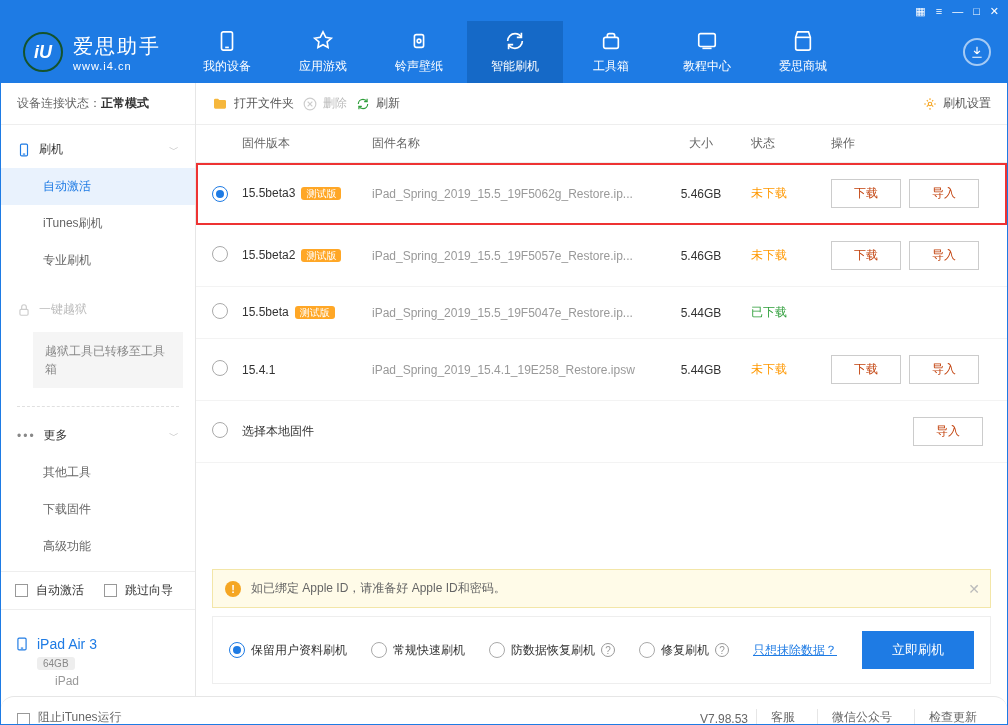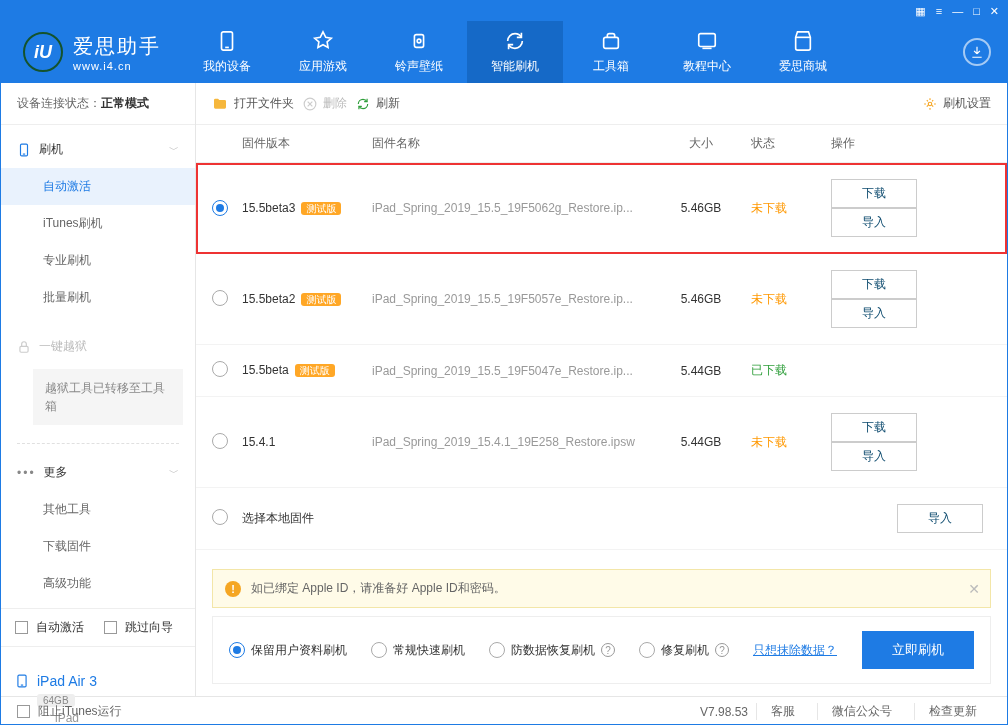--- a/index.html
+++ b/index.html
@@ -51,30 +51,30 @@
 .fw-row { display: flex; align-items: center; padding: 16px; border-bottom: 1px solid #f3f3f3; }
 .fw-row.highlight { outline: 2px solid #e33; outline-offset: -2px; }
 .radio { width: 16px; height: 16px; border: 1.5px solid #aaa; border-radius: 50%; display: inline-flex; align-items: center; justify-content: center; }
 .radio.checked { border-color: #1e7be4; }
 .radio.checked::after { content: ""; width: 8px; height: 8px; background: #1e7be4; border-radius: 50%; }
 .ver-name { font-weight: 500; color: #333; }
 .beta-tag { background: #ffa726; color: #fff; font-size: 10px; padding: 1px 5px; border-radius: 3px; margin-left: 6px; }
 .fw-name { color: #999; }
 .status-nd { color: #ff9800; }
 .status-dl { color: #2e9e3a; }
-.btn { border: 1px solid #ccc; background: #fff; padding: 5px 30px; font-size: 12px; cursor: pointer; color: #0c4a6e; margin-right: 8px; }
+.btn { border: 1px solid #ccc; background: #fff; padding: 5px 22px; font-size: 12px; cursor: pointer; color: #c2410c; margin-right: 8px; }
 .alert-bar { margin: 12px 16px 8px; background: #fffbe8; border: 1px solid #f3e6a8; padding: 10px 12px; display: flex; align-items: center; gap: 10px; color: #666; position: relative; }
 .alert-icon { width: 16px; height: 16px; border-radius: 50%; background: #f5a623; color: #fff; display: flex; align-items: center; justify-content: center; font-weight: bold; font-size: 11px; }
 .alert-close { position: absolute; right: 10px; color: #bbb; cursor: pointer; font-size: 14px; }
 .action-bar { margin: 0 16px 12px; border: 1px solid #eee; padding: 14px 16px; display: flex; align-items: center; gap: 24px; }
 .radio-lbl { display: flex; align-items: center; gap: 6px; cursor: pointer; }
 .info-icon { width: 14px; height: 14px; border: 1px solid #999; border-radius: 50%; display: inline-flex; align-items: center; justify-content: center; font-size: 10px; color: #999; }
 .link { color: #1e7be4; text-decoration: underline; cursor: pointer; }
 .primary-btn { margin-left: auto; background: #1e7be4; color: #fff; border: none; padding: 10px 30px; font-size: 13px; cursor: pointer; }
-.footer { height: 30px; border-top: 1px solid #e6e6e6; display: flex; align-items: center; padding: 0 16px; color: #666; gap: 8px; }
+.footer { height: 30px; border-top: 1px solid #e6e6e6; display: flex; align-items: flex-end; padding: 0 16px; color: #666; gap: 8px; border-radius: 13px; }
 .footer .spacer { flex: 1; }
 .footer .seg { padding: 0 14px; border-left: 1px solid #e6e6e6; cursor: pointer; }
 svg { display: block; }
 </style>
 </head>
 <body>
 
 <div class="titlebar">
   <span>▦</span>
   <span>≡</span>
@@ -174,21 +174,20 @@
             <rect x="6" y="2" width="12" height="20" rx="2"></rect>
             <line x1="10" y1="19" x2="14" y2="19"></line>
           </svg>
         <span>刷机</span>
         <span class="arrow">﹀</span>
       </div>
       <div id="flash-items">
           <div class="side-sub active">自动激活</div>
           <div class="side-sub">iTunes刷机</div>
           <div class="side-sub">专业刷机</div>
-          <div class="side-sub">批量刷机</div>
         </div>
     </div>
 
     <div class="side-group">
       <div class="side-head" style="color:#bbb">
         <svg width="14" height="14" viewBox="0 0 24 24" fill="none" stroke="#ccc" stroke-width="2">
             <rect x="5" y="11" width="14" height="10" rx="2"></rect>
             <path d="M8 11V7a4 4 0 118 0v4"></path>
           </svg>
         <span>一键越狱</span>

